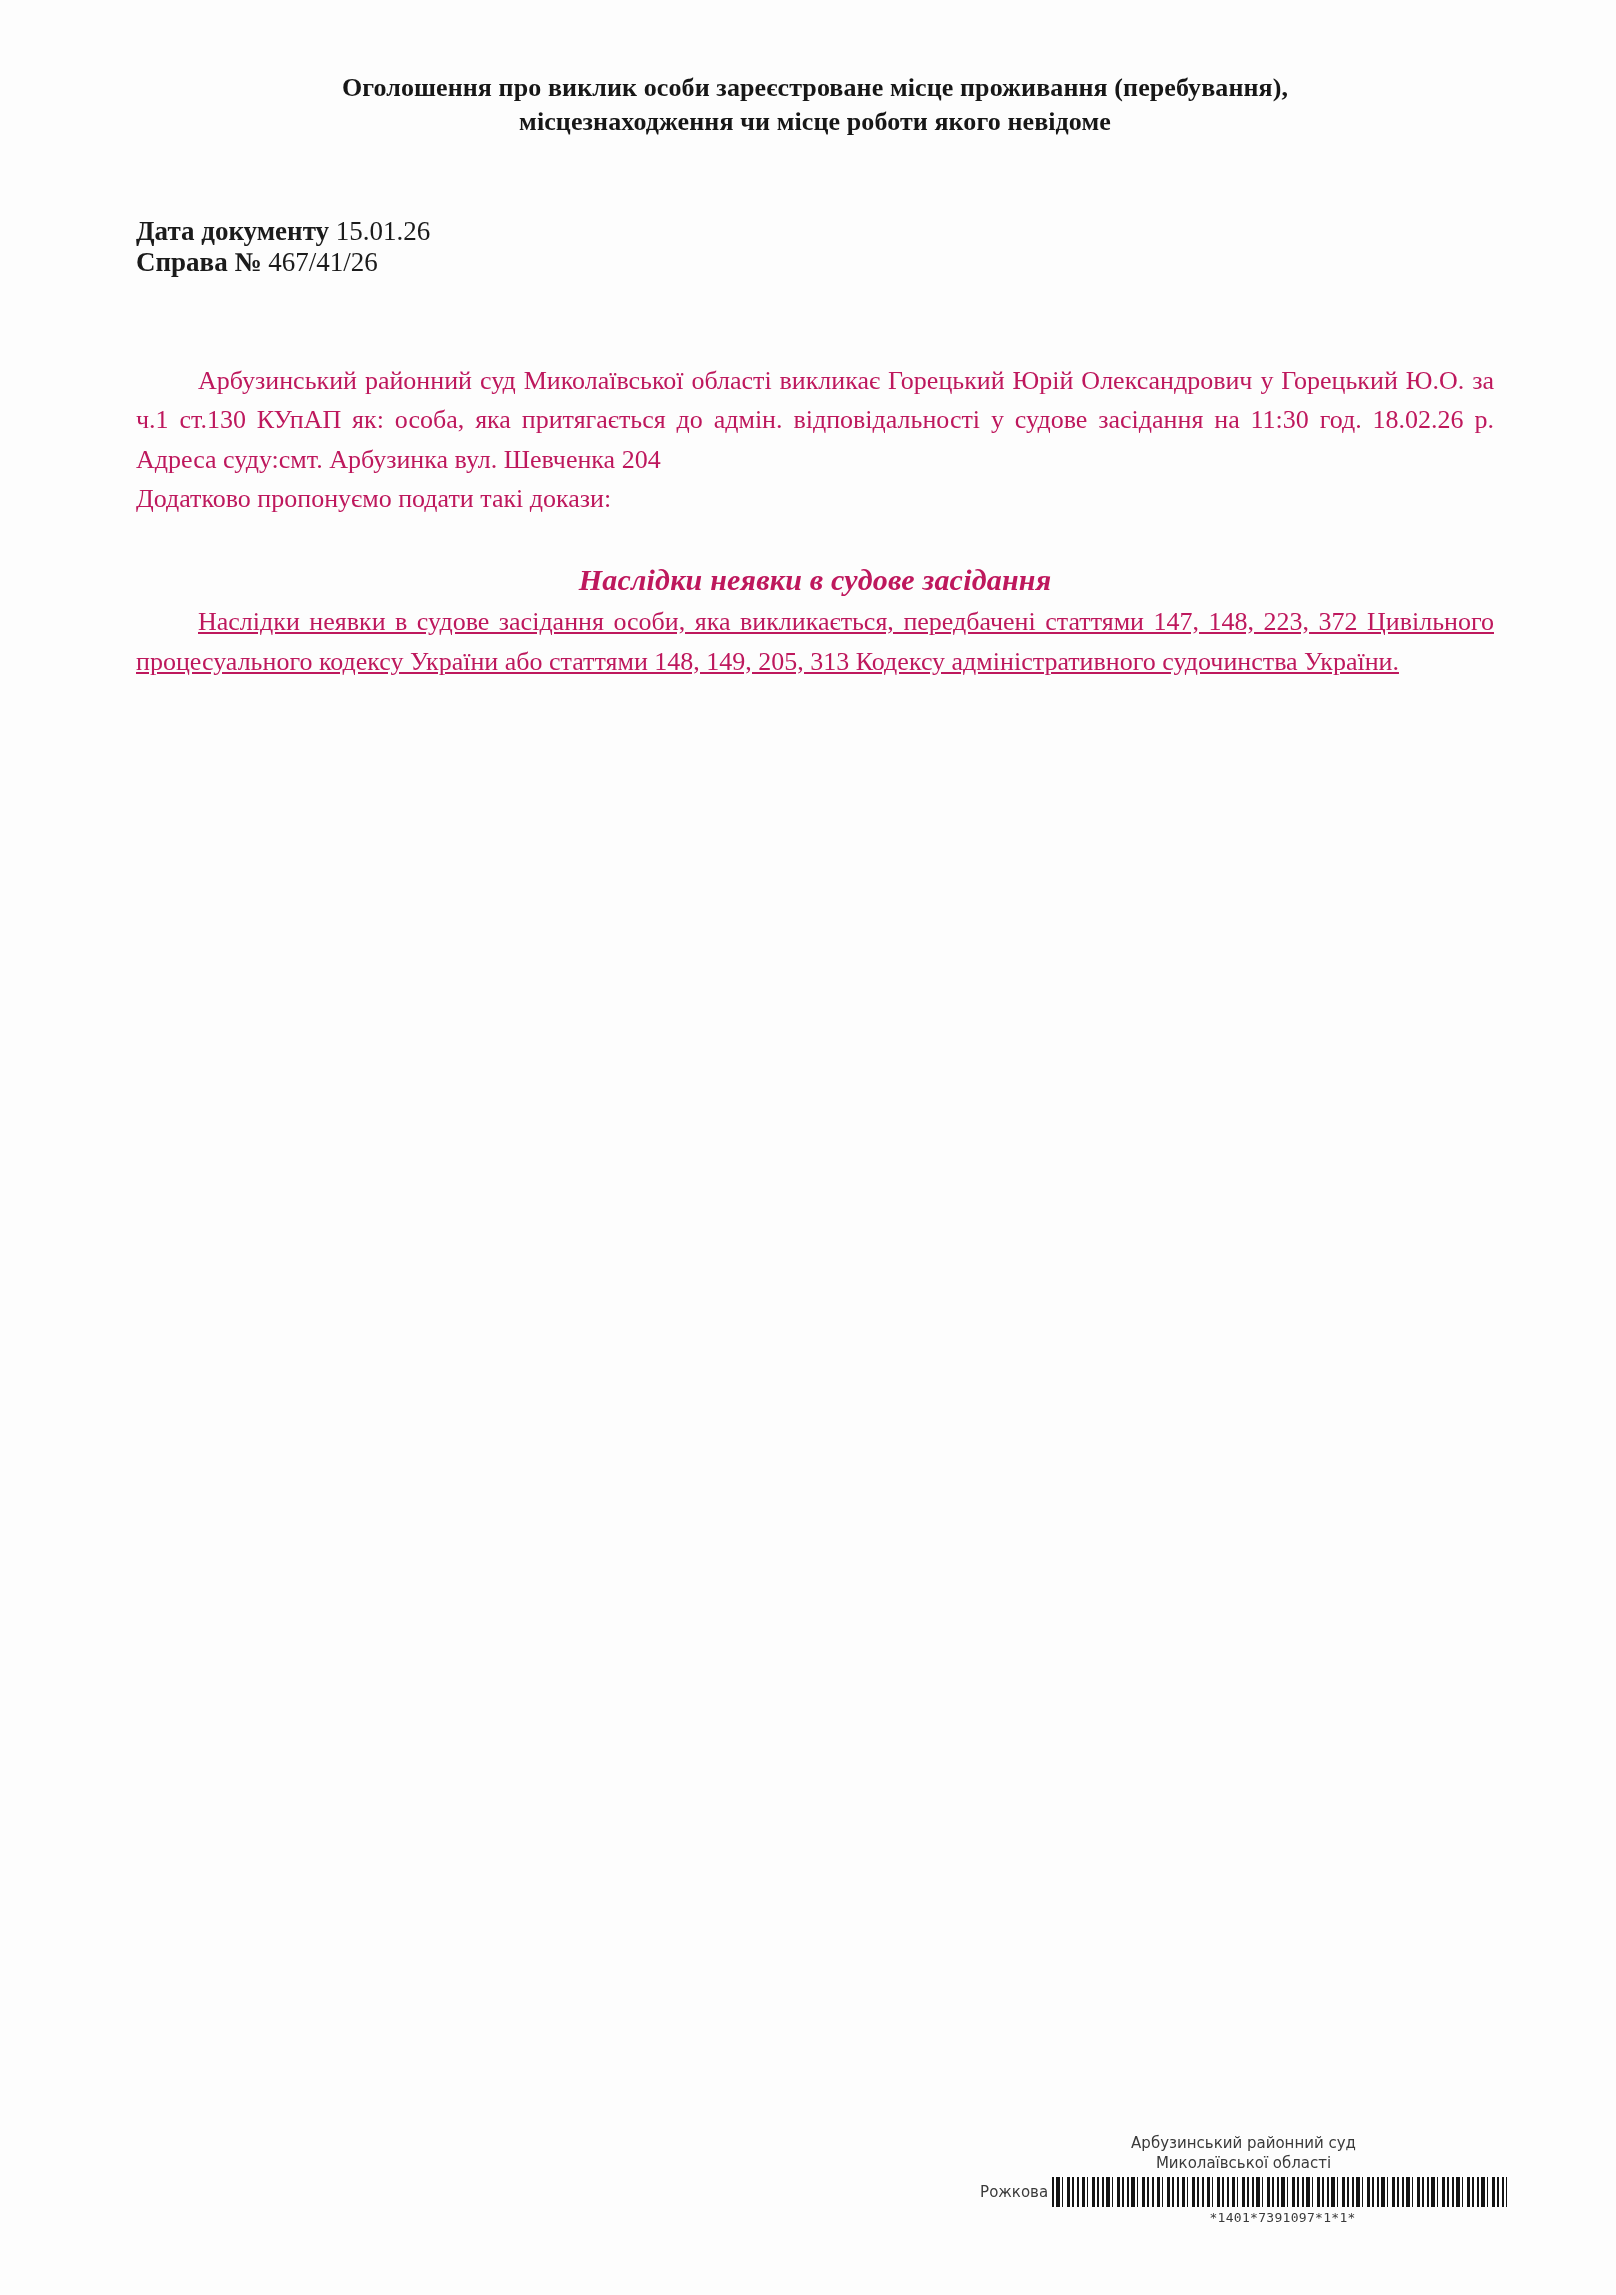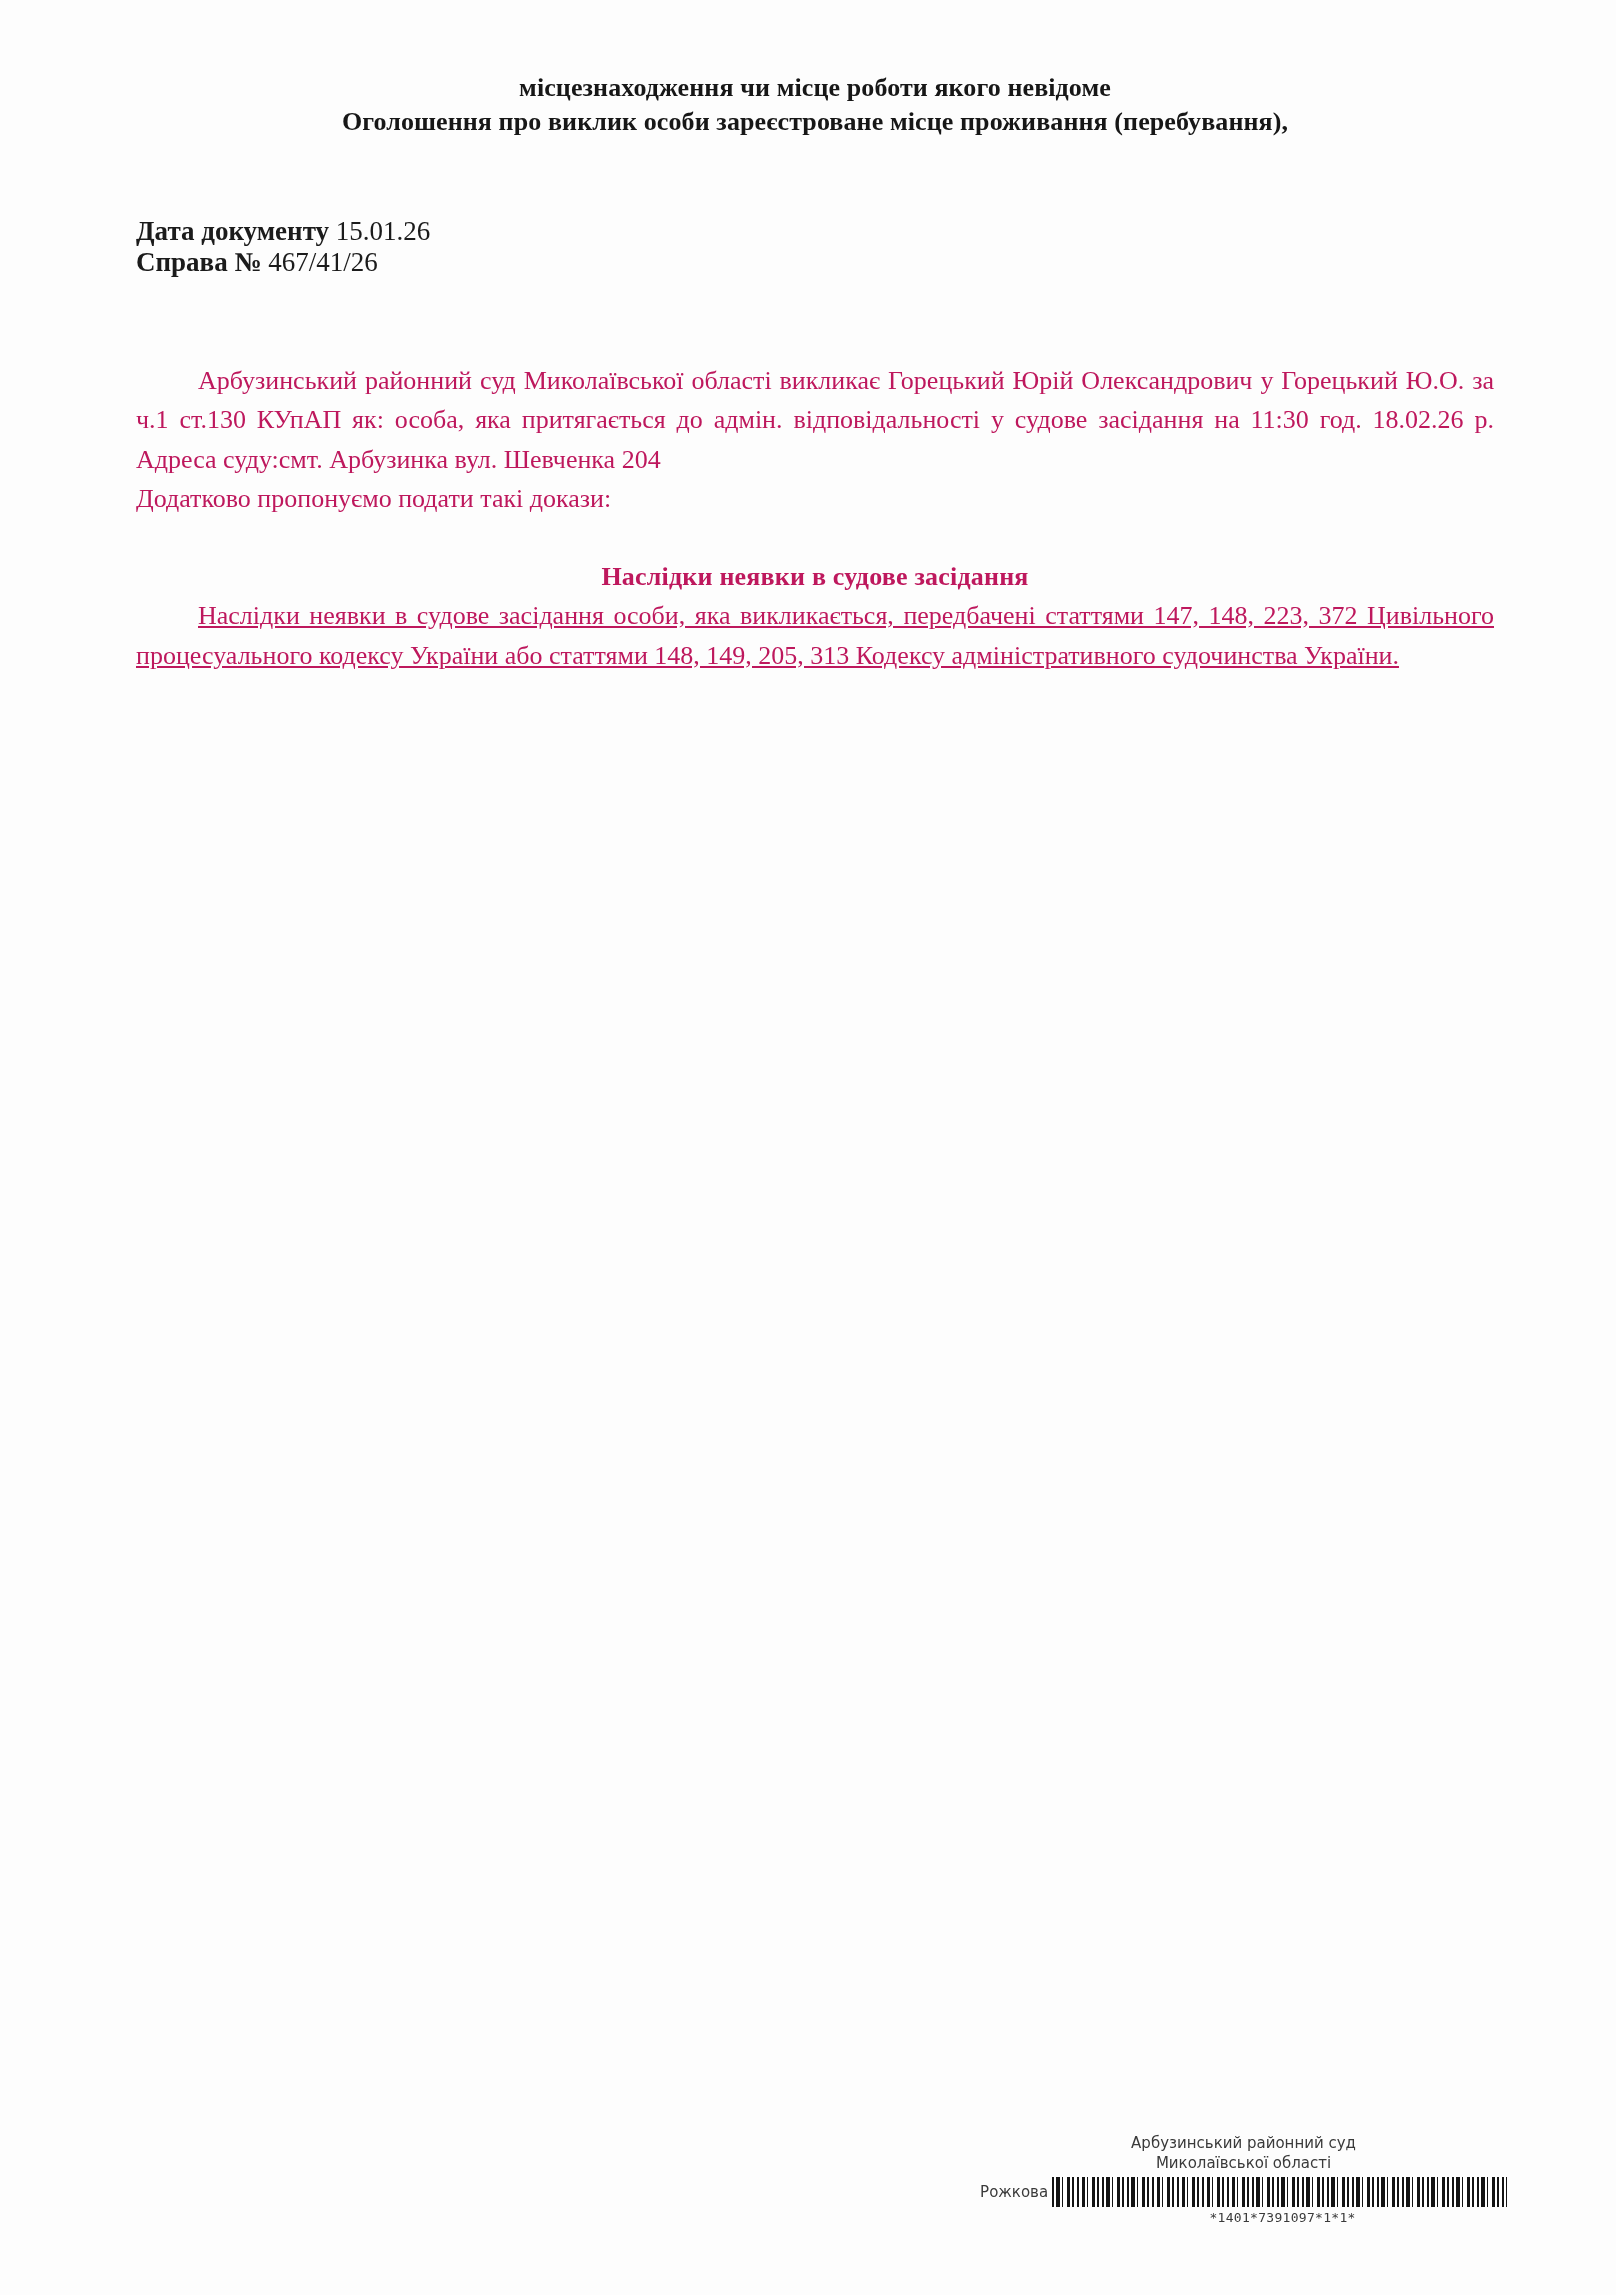--- a/index.html
+++ b/index.html
@@ -66,22 +66,23 @@
   .body-block p {
     margin: 0;
   }
   .indent {
     text-indent: 62px;
   }
   .section-heading {
     margin-top: 38px;
     text-align: center;
     font-weight: bold;
-    font-size: 26px;
+    font-size: 30px;
     letter-spacing: 0.2px;
+    font-style: italic;
   }
   .para-gap {
     margin-top: 36px;
     text-decoration: underline;
   }
   .stamp {
     position: absolute;
     right: 110px;
     bottom: 70px;
     text-align: center;
@@ -128,22 +129,22 @@
   }
 </style>
 </head>
 <body>
 
 <div class="page">
 
   <div class="content">
 
     <div class="doc-title">
+      <div>Оголошення про виклик особи зареєстроване місце проживання (перебування),</div>
       <div>місцезнаходження чи місце роботи якого невідоме</div>
-      <div>Оголошення про виклик особи зареєстроване місце проживання (перебування),</div>
     </div>
 
     <div class="meta-row">
       <div class="meta-left">
         <span class="meta-label">Дата документу</span>
         <span class="meta-value">15.01.26</span>
       </div>
       <div class="meta-right">
         <span class="meta-label">Справа №</span>
         <span class="meta-value">467/41/26</span>

